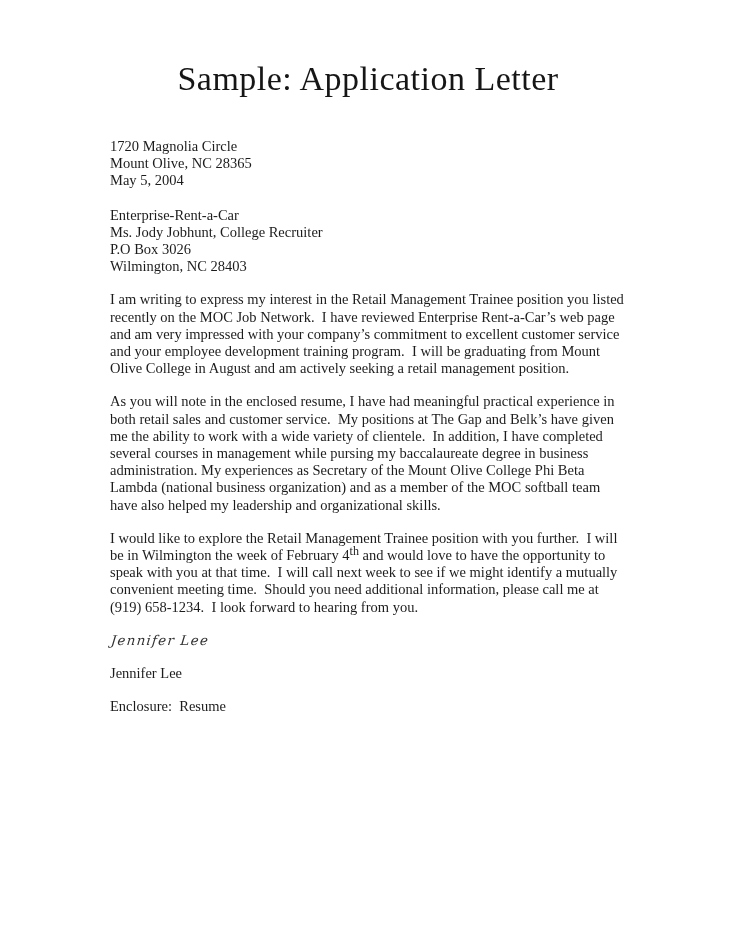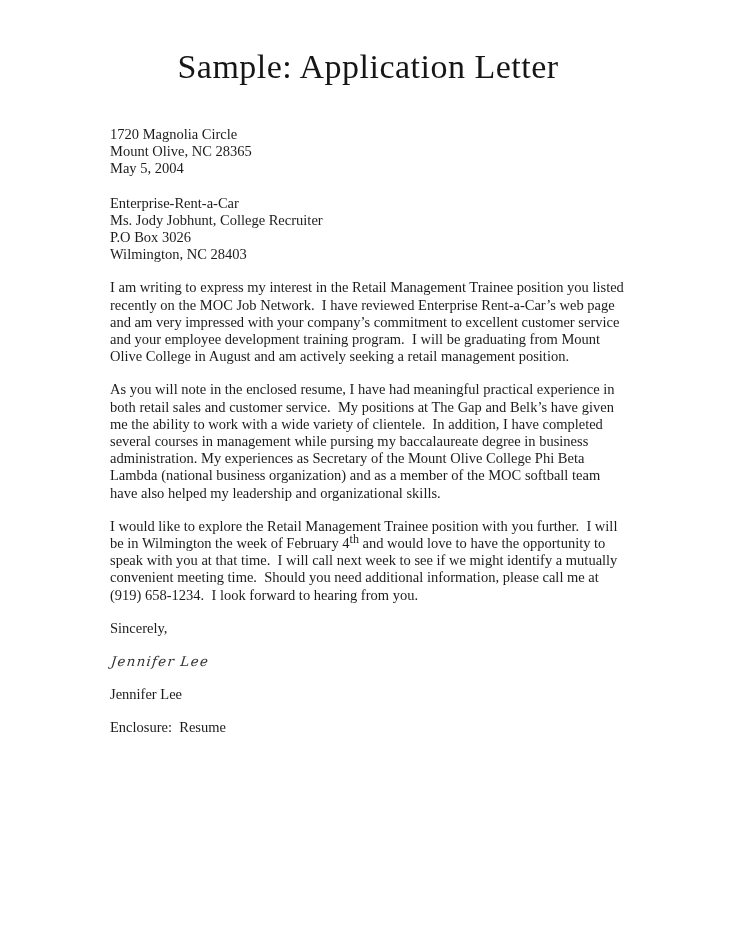--- a/index.html
+++ b/index.html
@@ -9,21 +9,21 @@
   }
   .page {
     position: relative;
     width: 736px;
     height: 929px;
     background: #ffffff;
     overflow: hidden;
     font-family: "Liberation Serif", "DejaVu Serif", serif;
     color: #1c1c1c;
     box-sizing: border-box;
-    padding-top: 48px;
+    padding-top: 60px;
   }
   .title {
     margin: 0 0 40px 0;
     text-align: center;
     font-size: 34px;
     font-weight: 400;
     line-height: 38px;
     letter-spacing: 0.5px;
     color: #161616;
   }
@@ -84,21 +84,20 @@
       <div class="line">Wilmington, NC 28403</div>
     </div>
 
 
     <div class="para">I am writing to express my interest in the Retail Management Trainee position you listed recently on the MOC Job Network.  I have reviewed Enterprise Rent-a-Car’s web page and am very impressed with your company’s commitment to excellent customer service and your employee development training program.  I will be graduating from Mount Olive College in August and am actively seeking a retail management position.</div>
 
     <div class="para">As you will note in the enclosed resume, I have had meaningful practical experience in both retail sales and customer service.  My positions at The Gap and Belk’s have given me the ability to work with a wide variety of clientele.  In addition, I have completed several courses in management while pursing my baccalaureate degree in business administration. My experiences as Secretary of the Mount Olive College Phi Beta Lambda (national business organization) and as a member of the MOC softball team have also helped my leadership and organizational skills.</div>
 
     <div class="para"><span>I would like to explore the Retail Management Trainee position with you further.  I will be in Wilmington the week of February 4</span><sup class="th">th</sup><span> and would love to have the opportunity to speak with you at that time.  I will call next week to see if we might identify a mutually convenient meeting time.  Should you need additional information, please call me at (919) 658-1234.  I look forward to hearing from you.</span></div>
 
-    <div class="single">Sincerely,</div>
 
     <div class="signature">Jennifer Lee</div>
 
     <div class="single">Jennifer Lee</div>
 
     <div class="single">Enclosure:  Resume</div>
 
   </div>
 </div>
 

